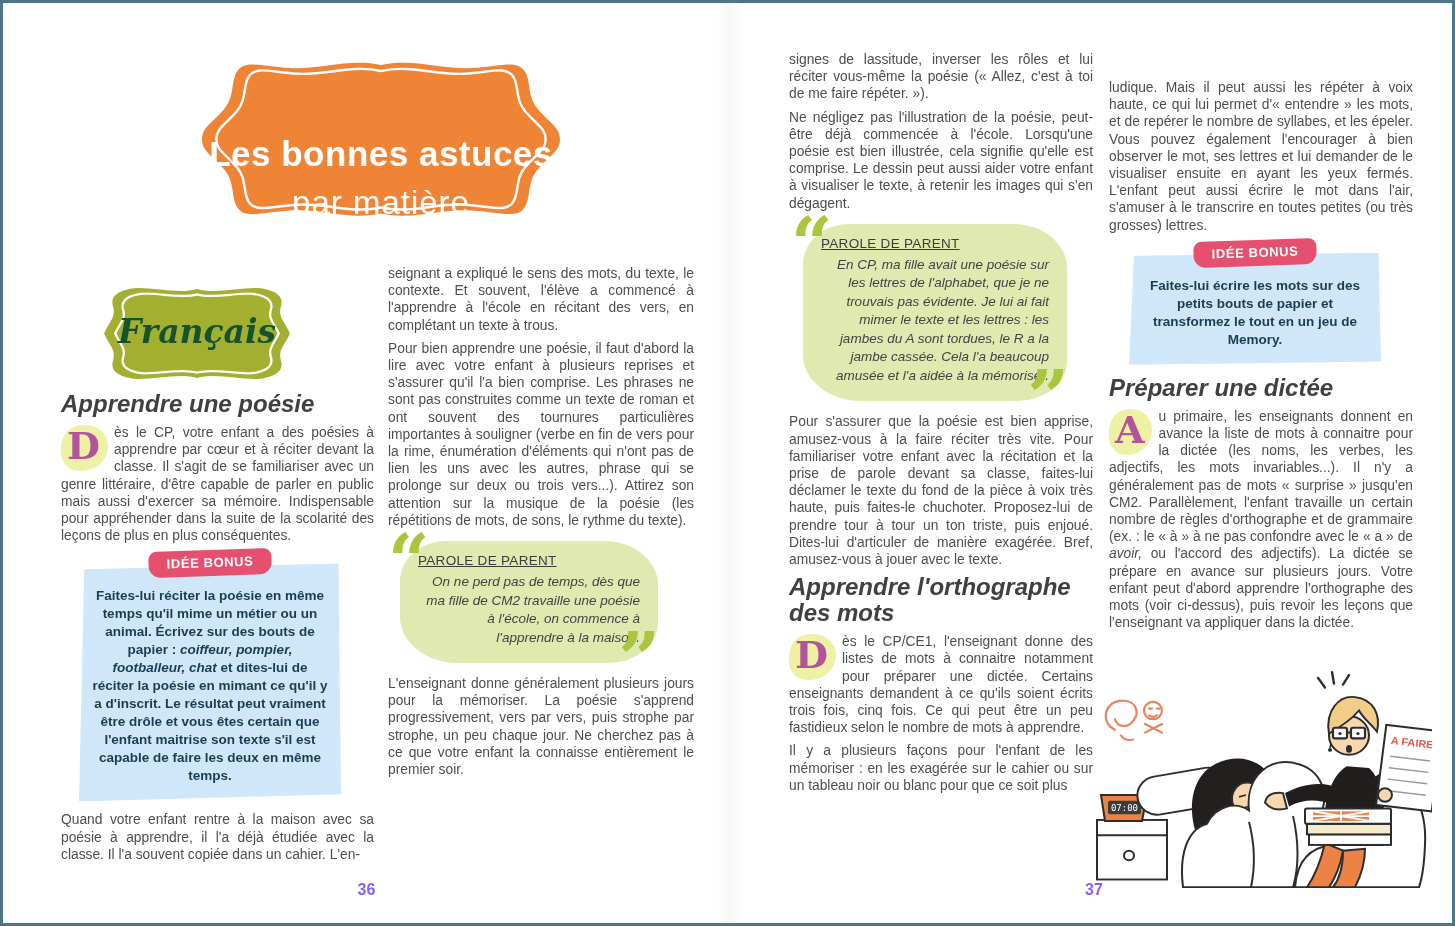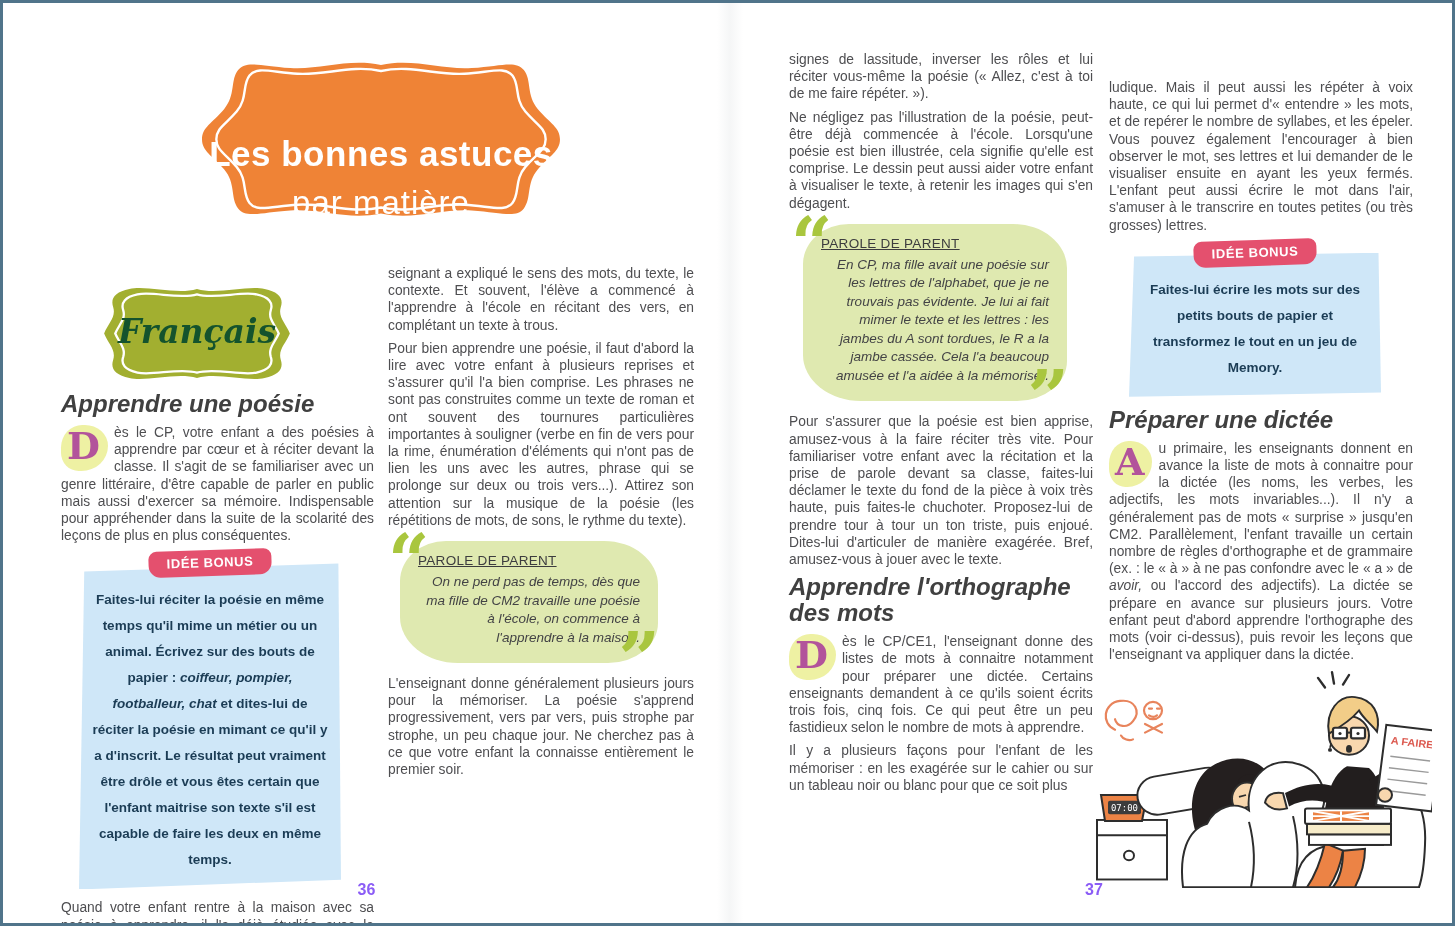--- a/index.html
+++ b/index.html
@@ -44,21 +44,21 @@
 
   
   .bonus-wrap{position:relative;padding-top:13px;margin:6px 0 10px 0;}
   .colA .bonus-wrap{width:262px;margin-left:18px;}
   .colD .bonus-wrap{width:252px;margin-left:20px;}
   .bonus-ribbon{position:absolute;top:0;left:50%;transform:translateX(-50%) rotate(-2deg);z-index:2;
     background:#e4506e;color:#fff;font-weight:bold;font-size:13px;letter-spacing:.6px;
     padding:5px 18px 6px;border-radius:8px 8px 12px 12px;white-space:nowrap;}
   .bonus-box{background:#cfe7f8;clip-path:polygon(2% 2.5%,99% 0%,100% 97%,0% 100%);
     padding:24px 12px 16px;text-align:center;}
-  .bonus-text{font-weight:bold;font-size:13.5px;line-height:26px;color:#1b3c55;}
+  .bonus-text{font-weight:bold;font-size:13.5px;line-height:18px;color:#1b3c55;}
 
   
   .quote-box{position:relative;background:#dfe9b0;
     border-radius:46px 54px 50px 58px/40px 44px 40px 46px;
     padding:10px 18px 16px;margin:12px 0 12px 12px;}
   .colB .quote-box{width:222px;}
   .colC .quote-box{width:228px;margin-left:14px;}
   .q-mark{position:absolute;font-family:"DejaVu Serif",serif;font-weight:bold;
     color:#a9c63e;font-size:72px;line-height:1;}
   .q-open{top:-16px;left:-12px;}

